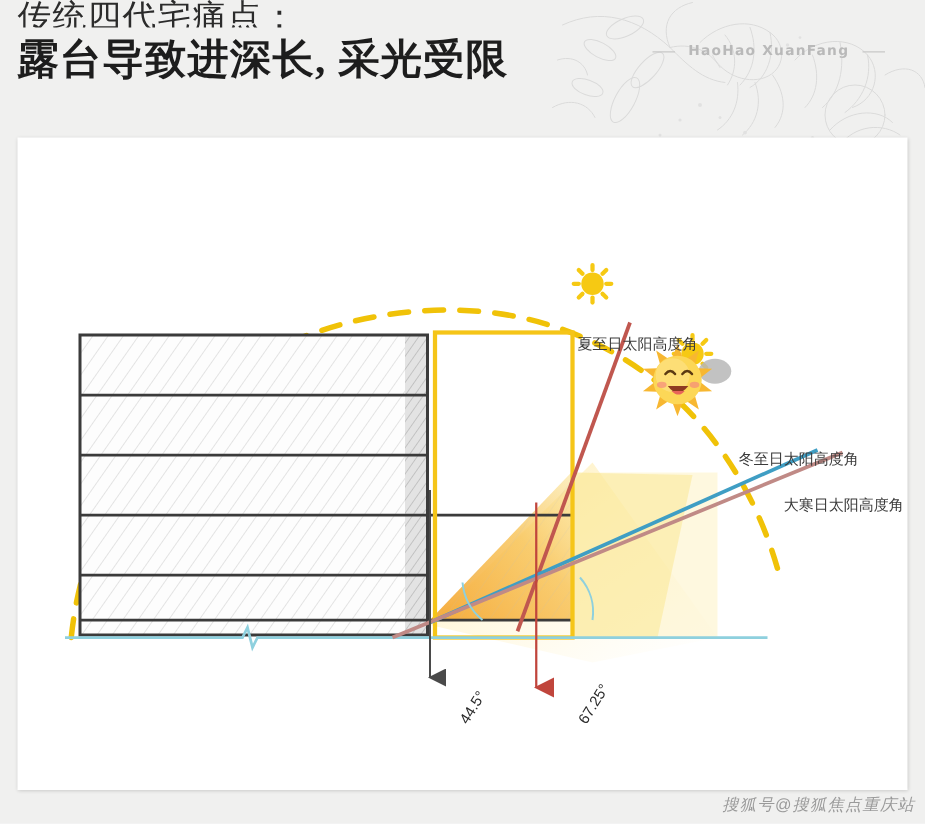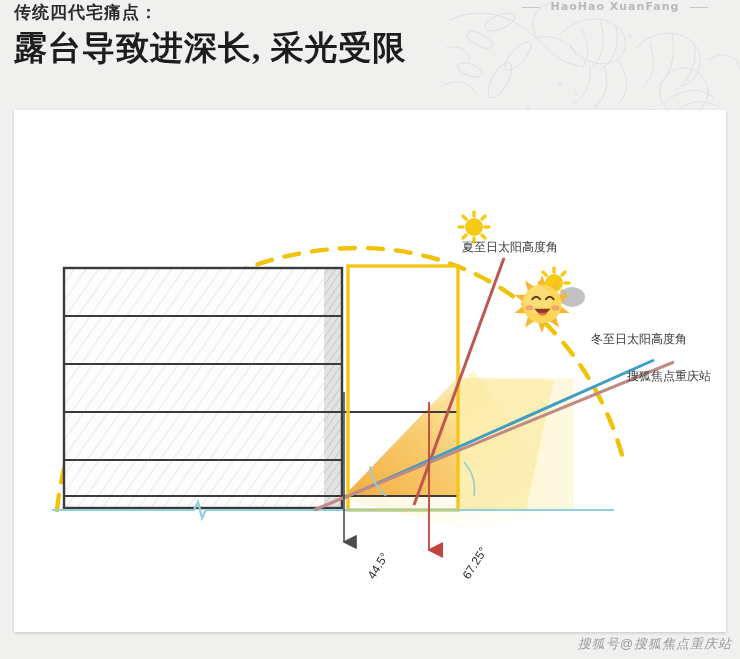--- a/index.html
+++ b/index.html
@@ -16,32 +16,32 @@
     position:absolute;top:0;right:0;width:300px;height:120px;
     pointer-events:none;opacity:.55;
   }
   .floral-bg svg{display:block;width:100%;height:100%;}
 
   .brand-wm{
     position:absolute;top:0px;right:20px;width:210px;text-align:center;
     color:#b9b9b9;font-size:11px;letter-spacing:1px;font-weight:bold;
     font-family:"DejaVu Sans",sans-serif;
   }
-  .brand-wm .rom{display:block;position:relative;}
+  .brand-wm .rom{display:block;position:relative;margin-top:34px;}
   .brand-wm .rom:before,.brand-wm .rom:after{
     content:"";position:absolute;top:50%;width:18px;height:1px;background:#c8c8c8;
   }
   .brand-wm .rom:before{left:12px;}
   .brand-wm .rom:after{right:12px;}
 
   
   .headline{position:absolute;left:14px;top:0px;width:520px;}
   .kicker{
     font-family:"Liberation Serif","DejaVu Serif",serif;
-    font-size:17px;color:#2b2b2b;font-weight:bold;letter-spacing:1px;
+    font-size:27px;color:#2b2b2b;font-weight:normal;letter-spacing:1px;
     margin:0;padding:0;line-height:26px;height:22px;overflow:hidden;
   }
   .title{
     font-family:"Liberation Serif","DejaVu Serif",serif;
     font-size:33px;color:#1d1d1d;font-weight:bold;letter-spacing:1px;
     margin:0;padding:0;line-height:52px;white-space:nowrap;
   }
 
   
   .card{
@@ -55,20 +55,21 @@
   
   .sun-emoji{
     position:absolute;left:497px;top:163px;width:62px;height:62px;
   }
   .sun-emoji svg{width:100%;height:100%;display:block;}
 
   
   .lbl{
     position:absolute;font-size:12px;color:#3a3a3a;white-space:nowrap;
     font-family:"Liberation Sans","DejaVu Sans",sans-serif;
+    margin-top:28px;
   }
   .lbl-summer{left:448px;top:129px;}
   .lbl-cold{left:577px;top:221px;}
   .lbl-winter{left:613px;top:258px;}
 
   
   .sohu-wm{
     position:absolute;right:8px;bottom:6px;font-size:13px;color:#8e8e8e;
     letter-spacing:1px;white-space:nowrap;
   }
@@ -266,21 +267,21 @@
         <path d="M36,27 q4,-5 8,0" stroke="#5b3a12" stroke-width="2" fill="none" stroke-linecap="round"></path>
         <path d="M24,37 q8,11 17,0 z" fill="#8e3b22"></path>
         <path d="M27,41 q6,6 11,0 z" fill="#e8655a"></path>
         <ellipse cx="19" cy="36" rx="4" ry="2.6" fill="#f58a7a" opacity="0.7"></ellipse>
         <ellipse cx="46" cy="36" rx="4" ry="2.6" fill="#f58a7a" opacity="0.7"></ellipse>
       </svg>
     </div>
 
     <div class="lbl lbl-summer">夏至日太阳高度角</div>
     <div class="lbl lbl-cold">冬至日太阳高度角</div>
-    <div class="lbl lbl-winter">搜狐焦点重庆站</div>
+    <div class="lbl lbl-winter">大寒日太阳高度角</div>
 
   </div>
 
   <div class="sohu-wm">
     <span class="pre">搜狐号@搜狐焦点重庆站</span>
   </div>
 
 </div>
 
 </body></html>

